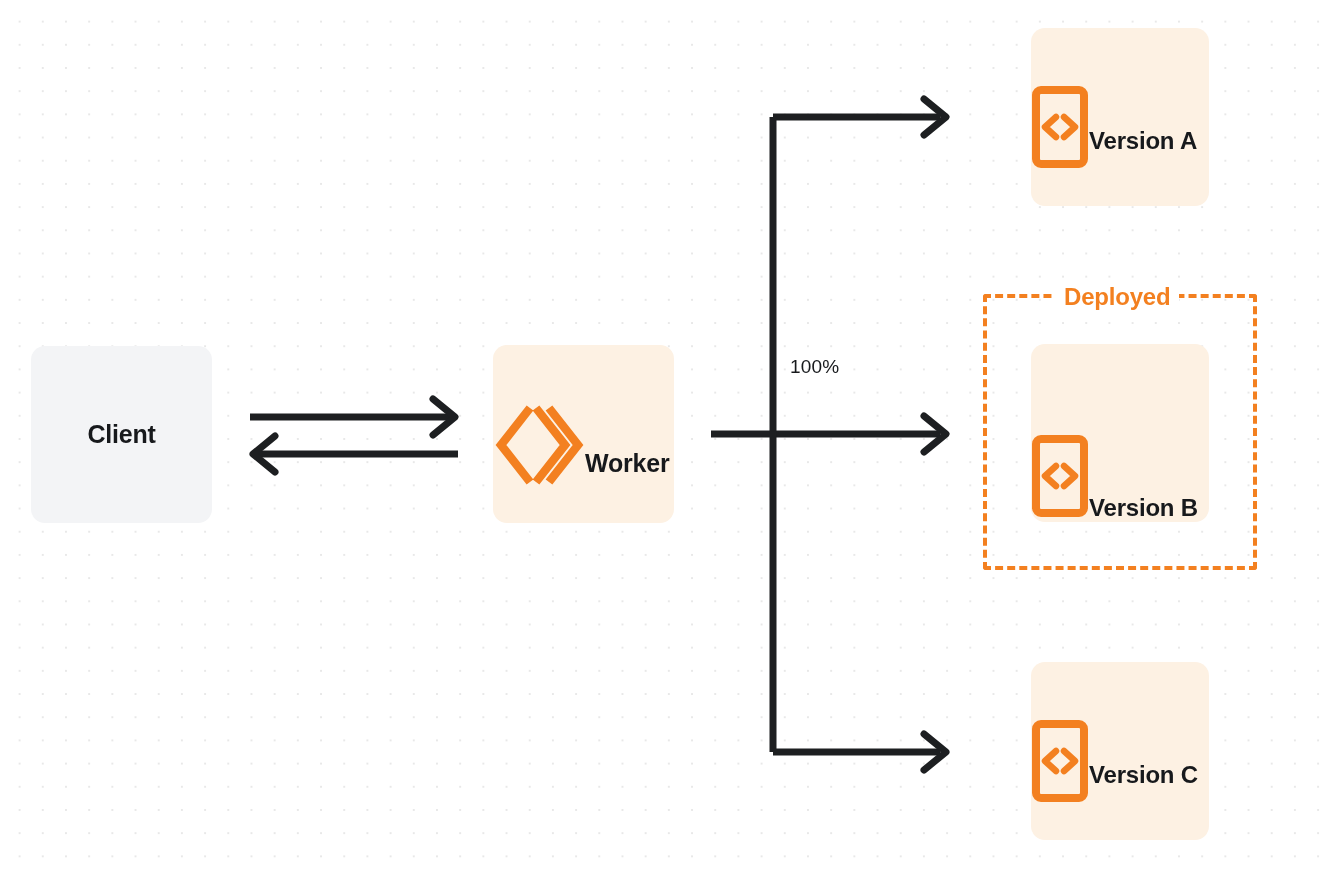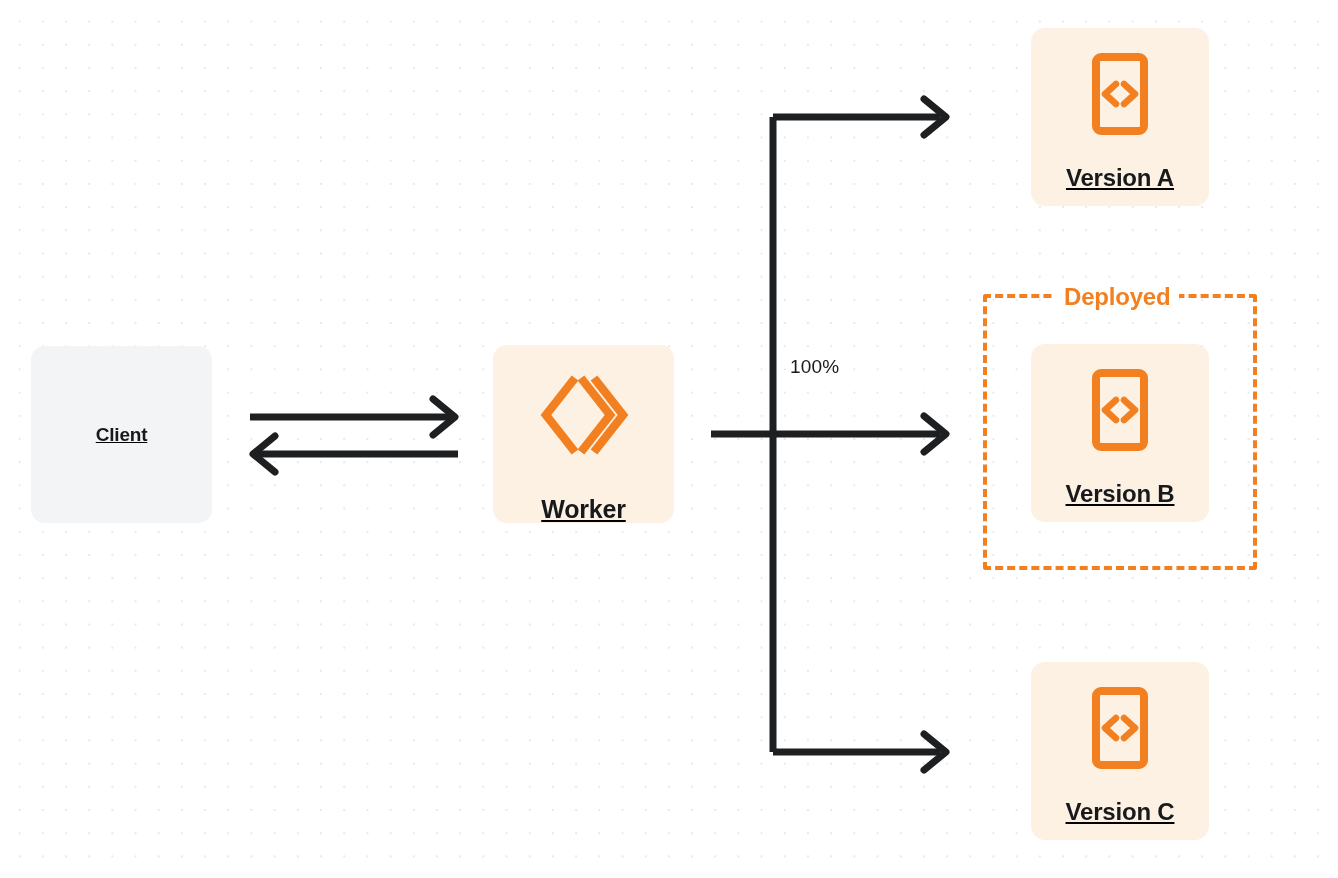--- a/index.html
+++ b/index.html
@@ -17,42 +17,41 @@
     background-position: 8px 10px;
     overflow: hidden;
     font-family: "Liberation Sans", sans-serif;
   }
 
   
   .node {
     position: absolute;
     border-radius: 14px;
     display: flex;
-    flex-direction: column;
+    flex-direction: row;
     align-items: center;
     justify-content: center;
     box-sizing: border-box;
-    text-decoration: underline;
   }
   .node-label {
     font-weight: bold;
     color: #17191c;
     letter-spacing: -0.2px;
     white-space: nowrap;
   }
 
   
   #client-node {
     left: 31px;
     top: 346px;
     width: 181px;
     height: 177px;
     background: #f3f4f6;
   }
-  #client-node .node-label { font-size: 19px; }
+  #client-node .node-label { font-size: 25px; }
 
   
   #worker-node {
     left: 493px;
     top: 345px;
     width: 181px;
     height: 178px;
     background: #fdf1e3;
     justify-content: flex-start;
     padding-top: 26px;
@@ -62,21 +61,21 @@
   
   .version-node {
     width: 178px;
     height: 178px;
     background: #fdf1e3;
     justify-content: flex-start;
     padding-top: 24px;
   }
   .version-node .node-label { font-size: 24px; margin-top: 24px; }
   #version-a-node { left: 1031px; top: 28px; }
-  #version-b-node { left: 1031px; top: 344px; }
+  #version-b-node { left: 1031px; top: 344px; align-items: flex-end; }
   #version-c-node { left: 1031px; top: 662px; }
 
   
   #deployed-group {
     position: absolute;
     left: 983px;
     top: 294px;
     width: 274px;
     height: 276px;
     border: 4px dashed #f38020;

